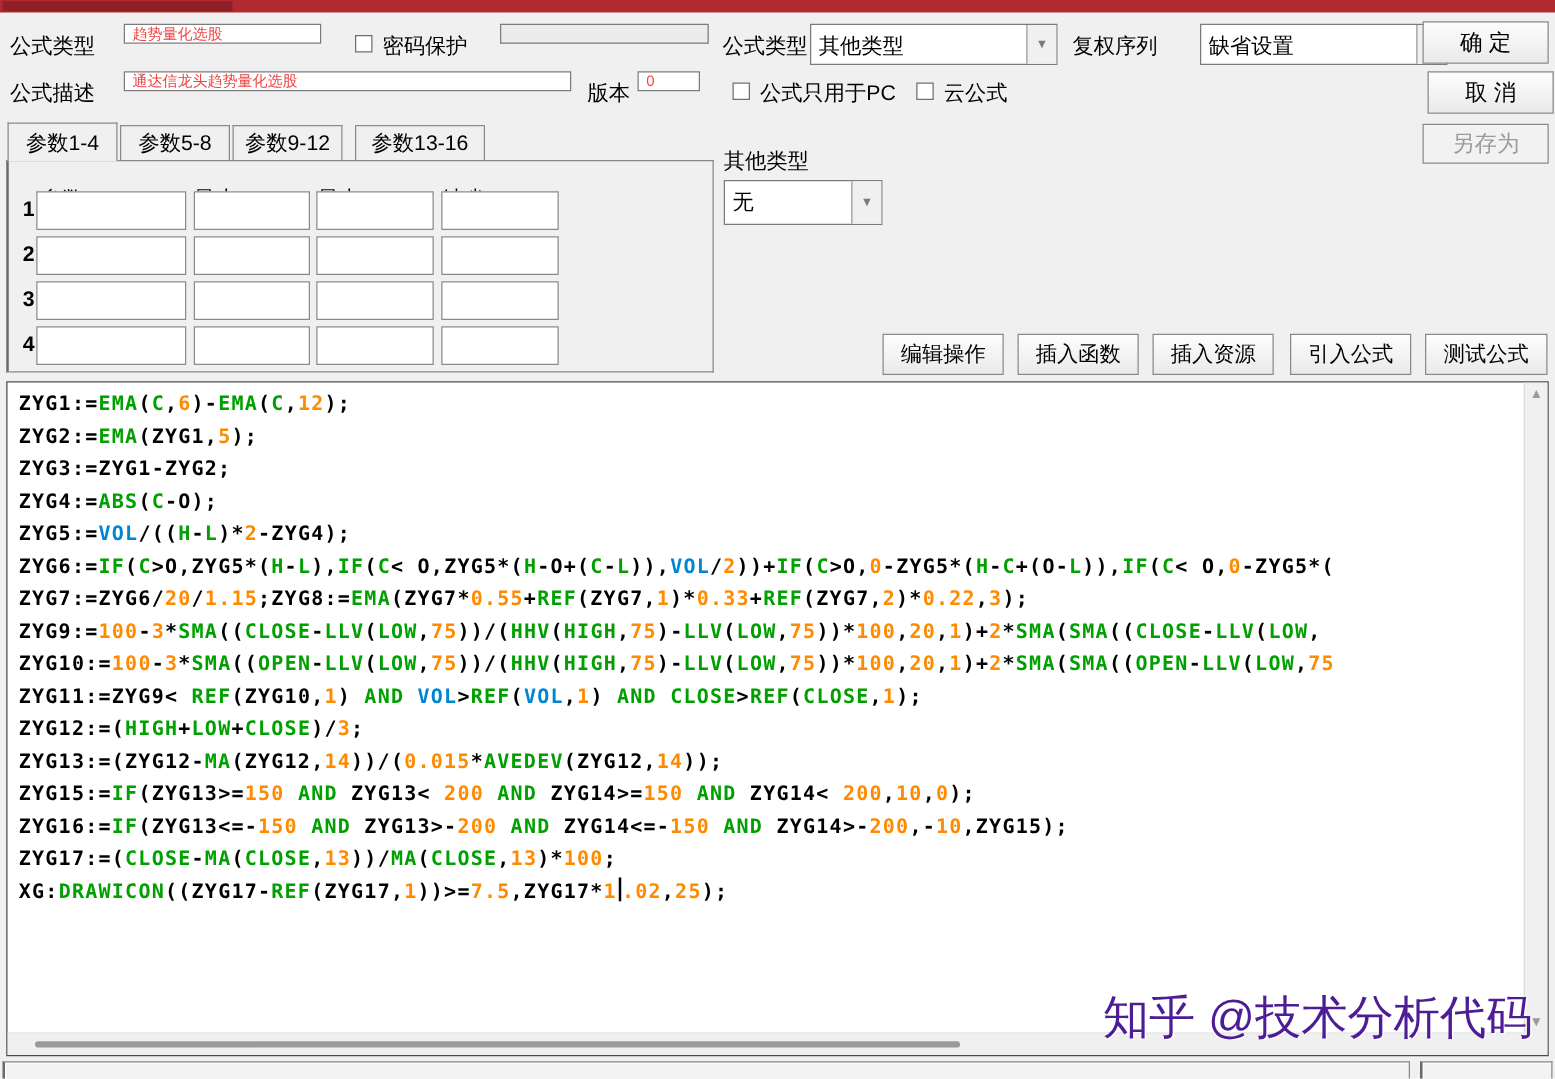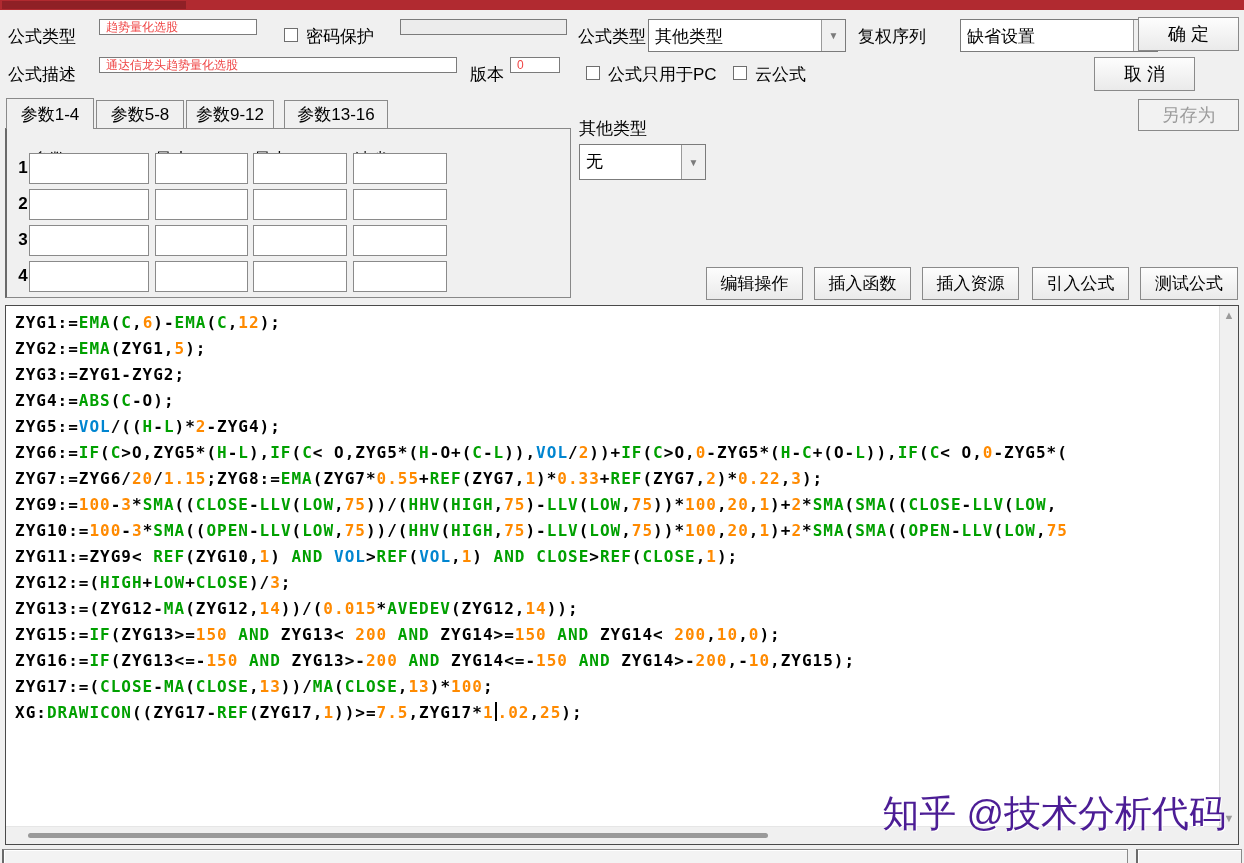--- a/index.html
+++ b/index.html
@@ -80,21 +80,21 @@
   <button class="abs btn" style="left:1138px;top:17px;width:101px;height:34px;">确 定</button>
 
   <div class="abs lbl" style="left:8px;top:65px;">公式描述</div>
   <input class="abs tinput" style="left: 99px; top: 57px; width: 358px;" value="通达信龙头趋势量化选股">
   <div class="abs lbl" style="left:470px;top:65px;">版本</div>
   <input class="abs tinput" style="left: 510px; top: 57px; width: 50px;" value="0">
   <span class="abs cb" style="left:586px;top:66px;"></span>
   <div class="abs lbl" style="left:608px;top:65px;">公式只用于PC</div>
   <span class="abs cb" style="left:733px;top:66px;"></span>
   <div class="abs lbl" style="left:755px;top:65px;">云公式</div>
-  <button class="abs btn" style="left:1094px;top:57px;width:101px;height:34px;">取 消</button>
+  <button class="abs btn" style="left:1142px;top:57px;width:101px;height:34px;">取 消</button>
 
   <div class="abs tab active" style="left:6px;width:88px;">参数1-4</div>
   <div class="abs tab" style="left:96px;width:88px;">参数5-8</div>
   <div class="abs tab" style="left:186px;width:88px;">参数9-12</div>
   <div class="abs tab" style="left:284px;width:104px;">参数13-16</div>
   <button class="abs btn disabled" style="left:1138px;top:99px;width:101px;height:32px;">另存为</button>
 
   <div class="abs param-panel">
     <div class="ph" style="left:26px;">参数</div>
     <div class="ph" style="left:148px;">最小</div>

